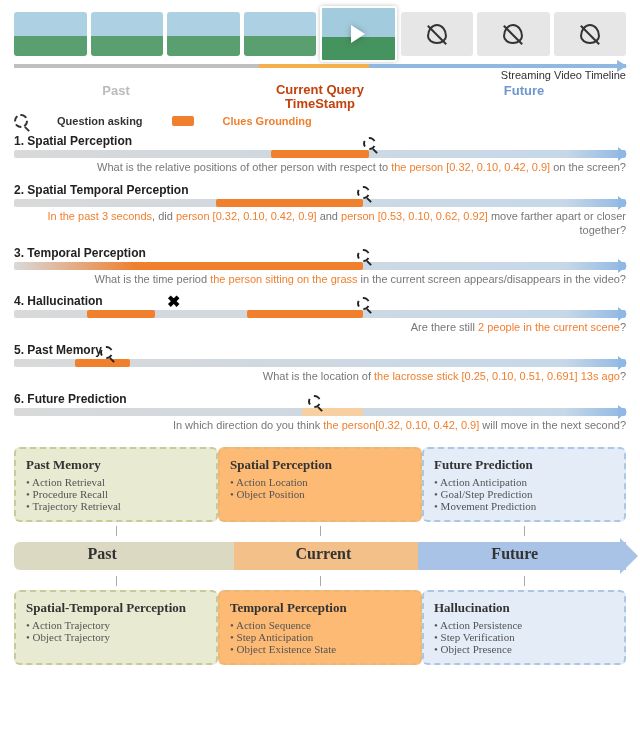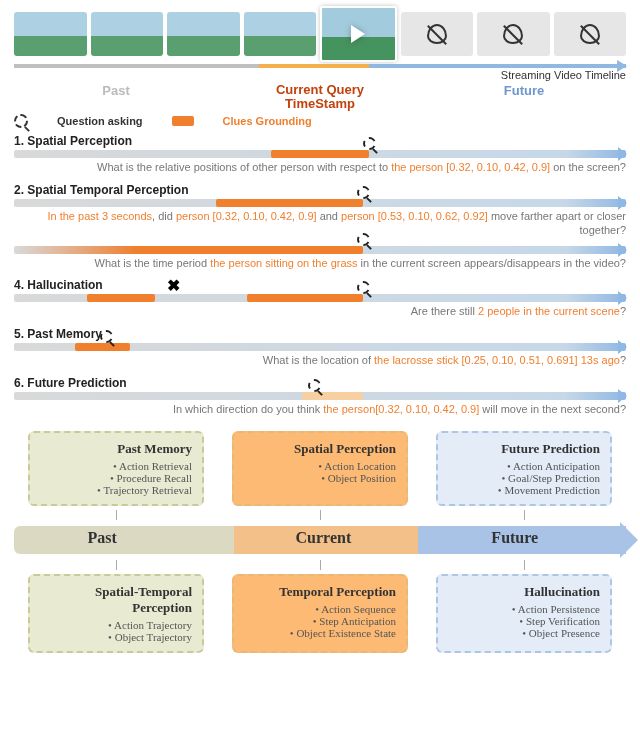--- a/index.html
+++ b/index.html
@@ -118,25 +118,24 @@
     border-radius:6px 0 0 6px;
   }
   .big-arrow::after{
     content:"";position:absolute;right:-12px;top:-4px;
     border-left:18px solid #a9c3e6;border-top:18px solid transparent;border-bottom:18px solid transparent;
   }
   .big-arrow .lab{position:absolute;top:3px;font-family:Georgia,serif;font-weight:bold;font-size:16px;color:#333;}
   .lp{left:12%;} .lc{left:46%;} .lf{left:78%;}
   .boxes-row {display:flex;justify-content:space-around;}
   .box {
-    width: 176px;
+    width: 204px;
     padding:8px 10px 8px 10px;
     border-radius:6px;
     font-family:Georgia,serif;
-    text-align:right;
   }
   .box h4{font-size:13px;margin-bottom:3px;color:#333;}
   .box ul{list-style:none;font-size:11px;color:#555;}
   .box li::before{content:"• ";}
   .b-past{background:#e9ead2;border:2px dashed #c9c99a;}
   .b-cur{background:#fdba74;border:2px dashed #e6b879;}
   .b-fut{background:#e3ecf7;border:2px dashed #aec6e6;}
   .boxes-top{margin-bottom:4px;}
   .boxes-bot{margin-top:4px;}
   .connector{width:1px;height:10px;background:#aaa;margin:0 auto;}
@@ -191,20 +190,21 @@
     </div>
     <div class="aspect">
       <div class="aspect-title">2. Spatial Temporal Perception</div>
       <div class="bar">
         <div class="seg" style="left: 33%; width: 24%;"></div>
         <div class="mark" style="left: 56%;"></div>
       </div>
       <div class="qtext"><span class="hl">In the past 3 seconds</span><span>, did </span><span class="hl">person [0.32, 0.10, 0.42, 0.9]</span><span> and </span><span class="hl">person [0.53, 0.10, 0.62, 0.92]</span><span> move farther apart or closer together?</span></div>
     </div>
     <div class="aspect">
+      <div class="aspect-title">3. Temporal Perception</div>
       <div class="bar">
         <div class="seg" style="left: 0%; width: 57%; background: linear-gradient(90deg, rgba(240, 127, 46, 0) 0%, rgb(240, 127, 46) 35%, rgb(240, 127, 46) 100%);"></div>
         <div class="mark" style="left: 56%;"></div>
       </div>
       <div class="qtext"><span>What is the time period </span><span class="hl">the person sitting on the grass</span><span> in the current screen appears/disappears in the video?</span></div>
     </div>
     <div class="aspect">
       <div class="aspect-title">4. Hallucination</div>
       <div class="bar">
         <div class="seg" style="left: 12%; width: 11%;"></div>

